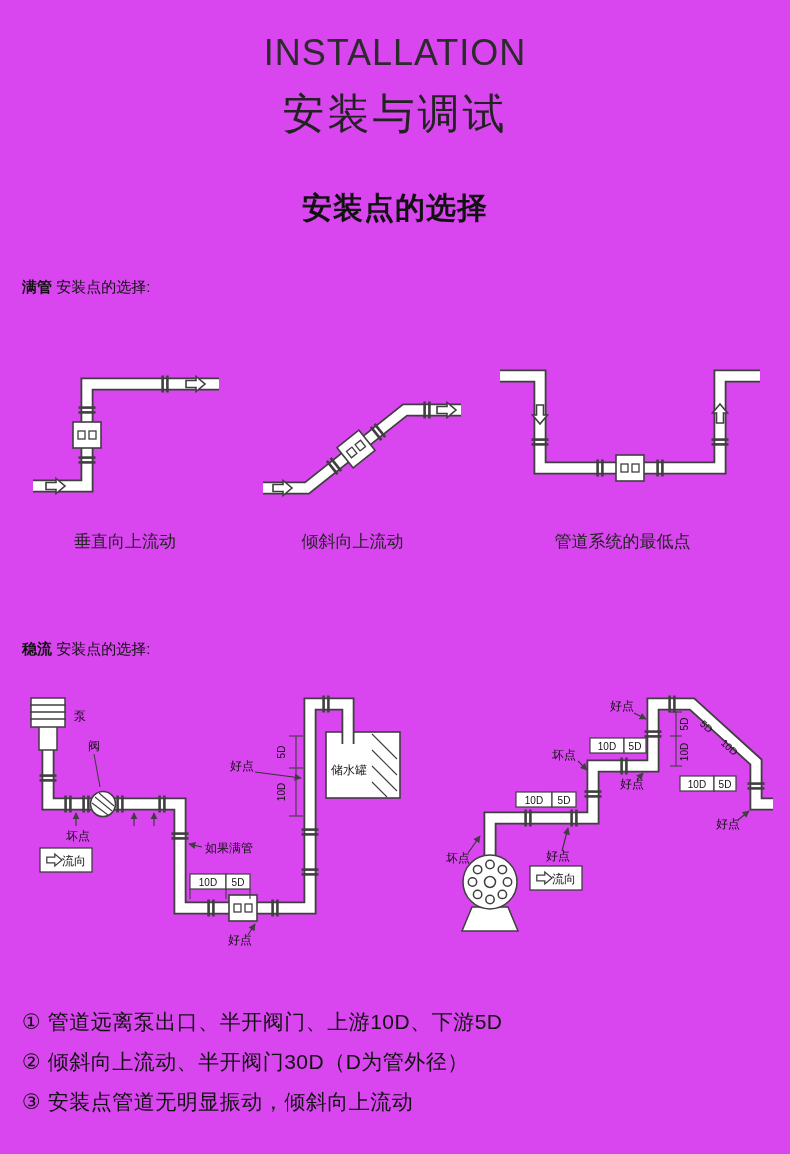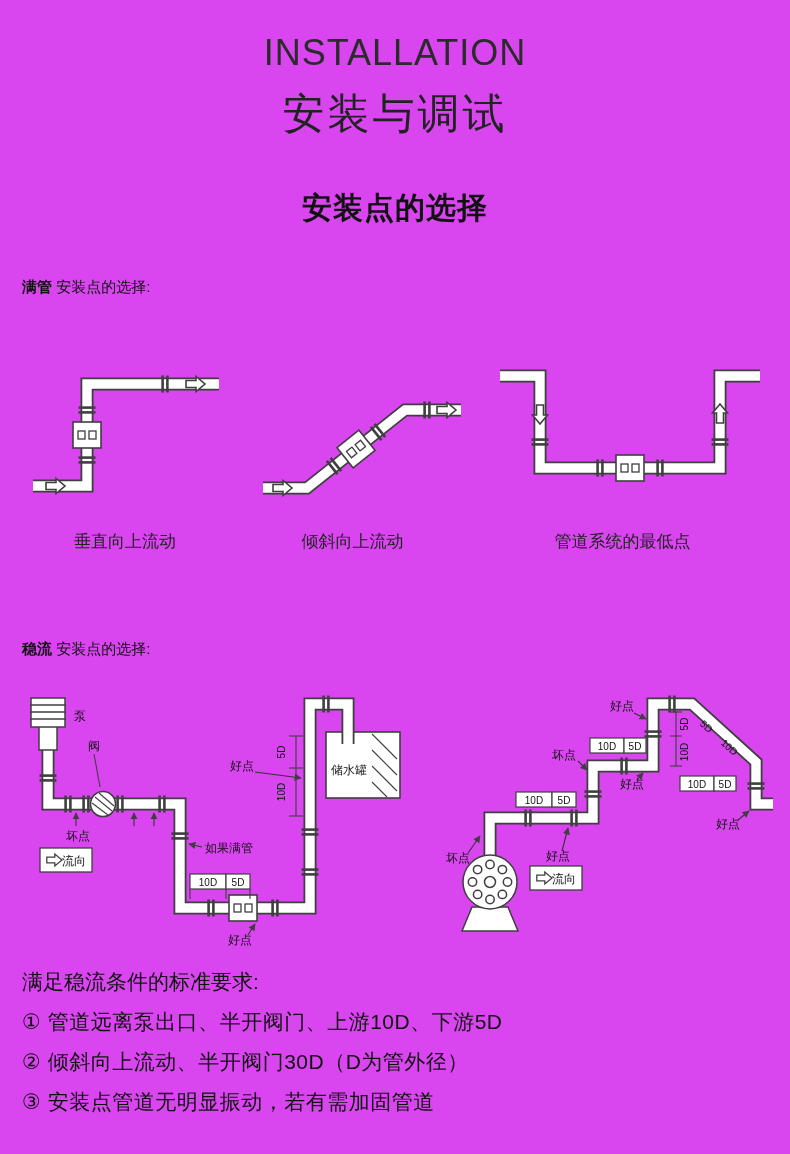--- a/index.html
+++ b/index.html
@@ -276,18 +276,17 @@
     <text class="lbl" x="136" y="73">坏点</text>
     <line class="lead" x1="150" y1="75" x2="159" y2="84"></line>
     <text class="lbl" x="204" y="102">好点</text>
     <line class="lead" x1="209" y1="94" x2="215" y2="87"></line>
     <text class="lbl" x="194" y="24">好点</text>
     <line class="lead" x1="206" y1="27" x2="218" y2="33"></line>
     <text class="lbl" x="300" y="142">好点</text>
     <line class="lead" x1="310" y1="134" x2="321" y2="125"></line>
   </svg>
 
-  <div class="req-heading">满足稳流条件的标准要求:</div>
   <div class="req-item" id="req1">① 管道远离泵出口、半开阀门、上游10D、下游5D</div>
   <div class="req-item" id="req2">② 倾斜向上流动、半开阀门30D（D为管外径）</div>
-  <div class="req-item" id="req3">③ 安装点管道无明显振动，若有需加固管道</div>
+  <div class="req-item" id="req3">③ 安装点管道无明显振动，倾斜向上流动</div>
 
 </div>
 
 </body></html>

